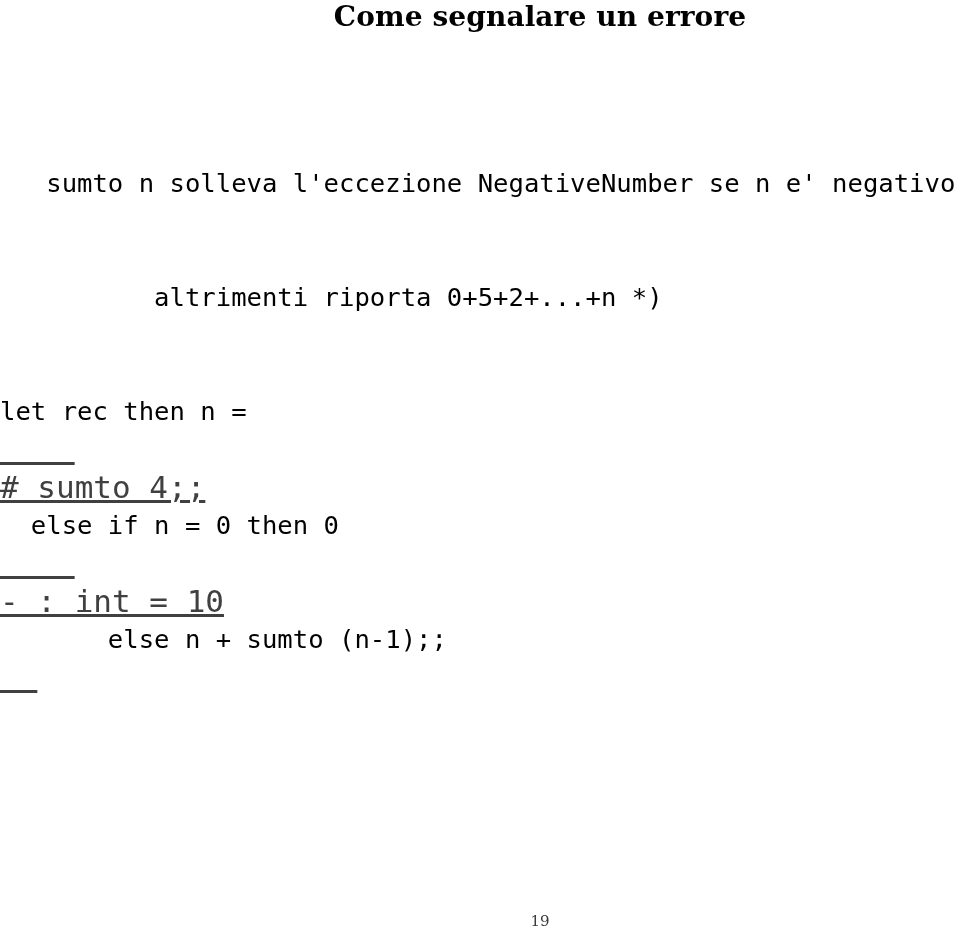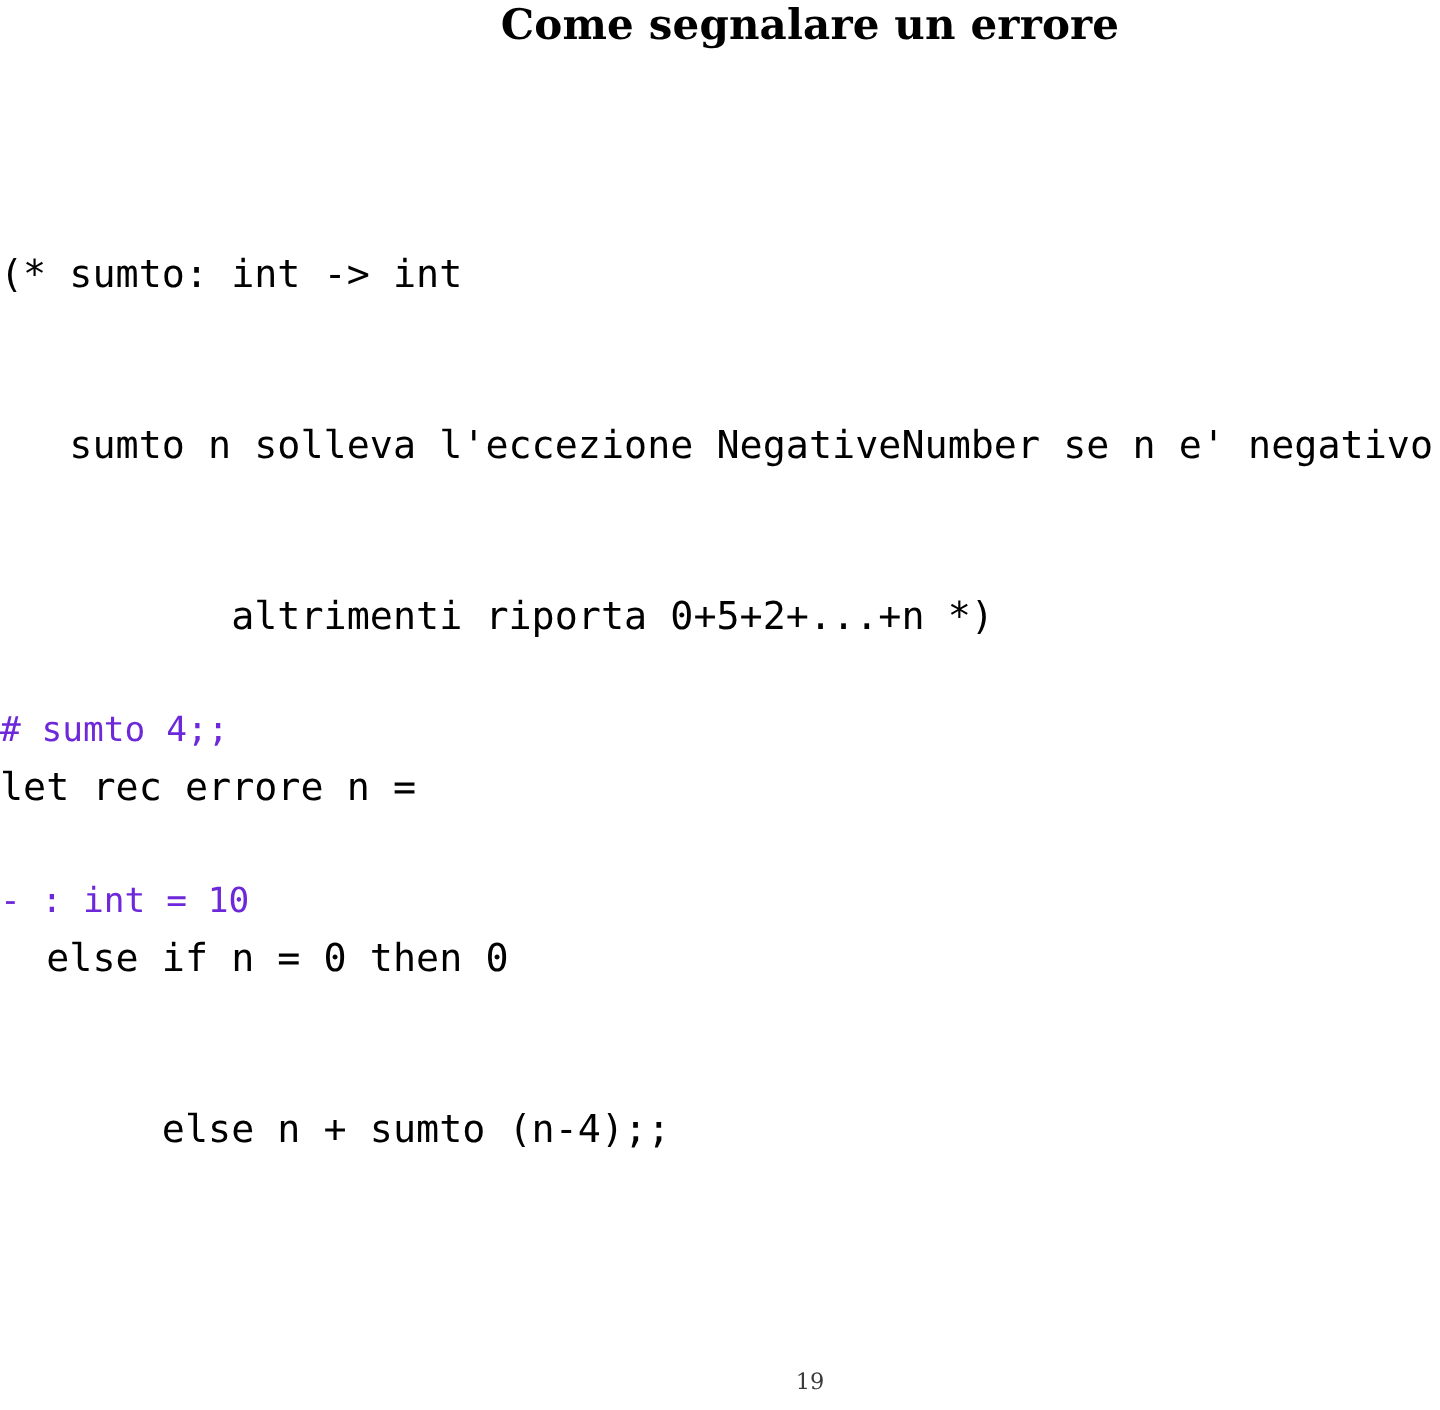--- a/index.html
+++ b/index.html
@@ -51,25 +51,26 @@
     white-space: pre;
     letter-spacing: 0px;
   }
 
   .session-block {
     position: absolute;
     left: 0px;
     top: 392px;
     width: 960px;
     font-family: "DejaVu Sans Mono", "Liberation Mono", monospace;
-    font-size: 23px;
+    font-size: 31px;
     line-height: 38px;
-    color: #6d28d9;
+    color: #404040;
     white-space: pre;
     letter-spacing: 0px;
+    text-decoration: underline;
   }
 
   .code-line {
     display: block;
     white-space: pre;
     height: 38px;
   }
 
   .page-number {
     position: absolute;
@@ -85,26 +86,25 @@
   }
 </style>
 </head>
 <body>
 
 <div class="slide">
 
   <div class="slide-title">Come segnalare un errore</div>
 
   <div class="code-block">
-    <span class="code-line">(* sumto: int -&gt; int</span>
     <span class="code-line">   sumto n solleva l'eccezione NegativeNumber se n e' negativo,</span>
     <span class="code-line">          altrimenti riporta 0+5+2+...+n *)</span>
-    <span class="code-line">let rec errore n =</span>
+    <span class="code-line">let rec then n =</span>
     <span class="code-line">  else if n = 0 then 0</span>
-    <span class="code-line">       else n + sumto (n-4);;</span>
+    <span class="code-line">       else n + sumto (n-1);;</span>
   </div>
 
   <div class="session-block">
     <span class="code-line"># sumto 4;;</span>
     <span class="code-line">- : int = 10</span>
   </div>
 
   <div class="page-number">19</div>
 
 </div>

